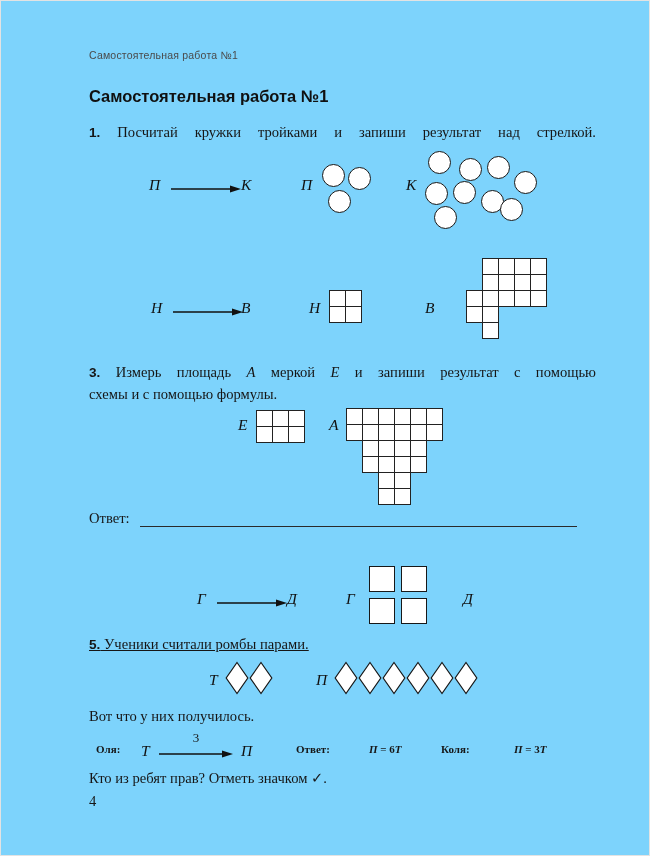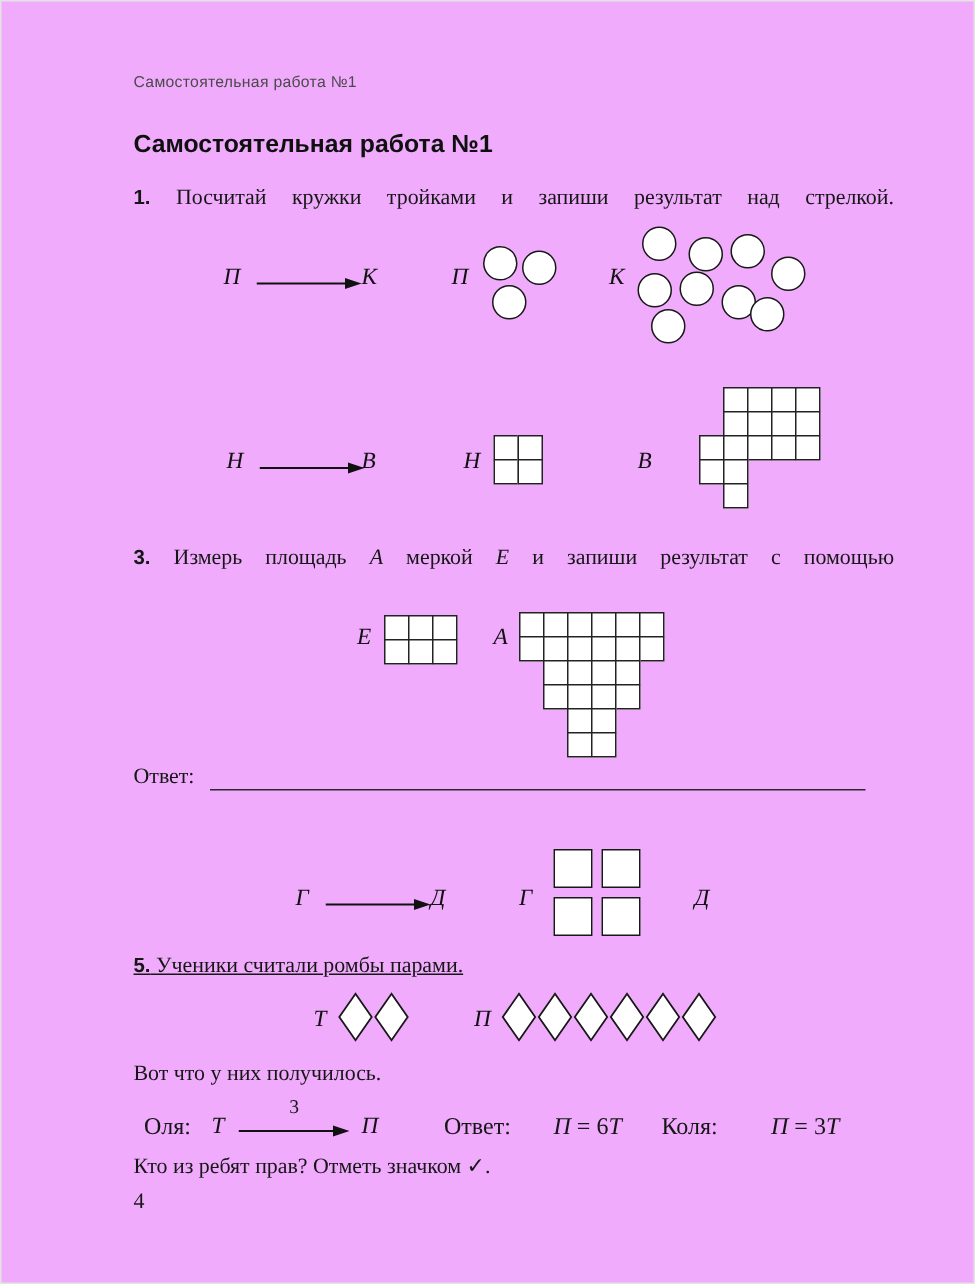--- a/index.html
+++ b/index.html
@@ -1,32 +1,32 @@
 <!DOCTYPE html>
 <html><head>
 <meta charset="utf-8">
 <style>
   * { margin: 0; padding: 0; box-sizing: border-box; }
   html, body { background: #fff; }
   body {
     width: 650px; height: 856px; position: relative;
     font-family: "Liberation Serif", serif; color: #161616;
   }
-  .sheet { position: absolute; inset: 0; background: #f0abfc; border: 1px solid #e3e3e3; }
+  .sheet { position: absolute; inset: 0; background: #7dd3fc; border: 1px solid #e3e3e3; }
   .abs { position: absolute; }
   .running-head { font-family: "Liberation Sans", sans-serif; font-size: 10.5px; color: #4a4a4a; letter-spacing: .2px; }
   .title { font-family: "Liberation Sans", sans-serif; font-size: 16.5px; font-weight: bold; color: #101010; }
   .task { font-size: 14.6px; line-height: 22px; text-align: justify; }
   .force { text-align-last: justify; }
   .plain { text-align: left; text-align-last: left; }
   .num { font-family: "Liberation Sans", sans-serif; font-weight: bold; font-size: 13.6px; }
   .mvar { font-style: italic; }
   .diagram { position: absolute; }
   .dlabel { position: absolute; font-style: italic; font-size: 15.5px; color: #111; }
-  .name { position: absolute; font-size: 16px; }
+  .name { position: absolute; font-size: 11px; font-weight: bold; }
   .fig { position: absolute; left: 0; top: 0; width: 100%; height: 100%; }
   .figo { position: absolute; }
   .circle { position: absolute; width: 23px; height: 23px; border: 1.2px solid #181818; border-radius: 50%; background: #fff; }
   .gcell { position: absolute; width: 17px; height: 17px; border: 1px solid #222; background: #fff; }
   .bigsq { position: absolute; width: 26px; height: 26px; border: 1.2px solid #181818; background: #fff; }
   .diamond-row { position: absolute; display: flex; }
   .answer-row { position: absolute; display: flex; align-items: flex-end; font-size: 14.6px; }
   .answer-row .blank { flex: 1; border-bottom: 1px solid #2a2a2a; height: 19px; margin-left: 10px; }
   .arrow3 { position: absolute; }
   .arrow3 .over { display: block; text-align: center; font-size: 13px; line-height: 14px; }
@@ -105,20 +105,23 @@
         <div class="gcell" style="left: 64px; top: 32px;"></div>
         <div class="gcell" style="left: 0px; top: 48px;"></div>
         <div class="gcell" style="left: 16px; top: 48px;"></div>
         <div class="gcell" style="left: 16px; top: 64px;"></div>
       </div>
   </div>
 
   <p class="abs task force" style="left:88px; right:53px; top:360px;">
     <b class="num">3.</b>
     <span><span>Измерь площадь </span><span class="mvar">А</span><span> меркой </span><span class="mvar">Е</span><span> и запиши результат с помощью</span></span>
+  </p>
+  <p class="abs task plain" style="left:88px; right:53px; top:382px;">
+    <span>схемы и с помощью формулы.</span>
   </p>
 
   <div class="diagram" style="left:88px; top:405px; width:530px; height:102px;">
     <span class="dlabel" style="left:149px; top:10px;">Е</span>
     <div class="figo" style="left:167px; top:4px;">
         <div class="gcell" style="left: 0px; top: 0px;"></div>
         <div class="gcell" style="left: 16px; top: 0px;"></div>
         <div class="gcell" style="left: 32px; top: 0px;"></div>
         <div class="gcell" style="left: 0px; top: 16px;"></div>
         <div class="gcell" style="left: 16px; top: 16px;"></div>

